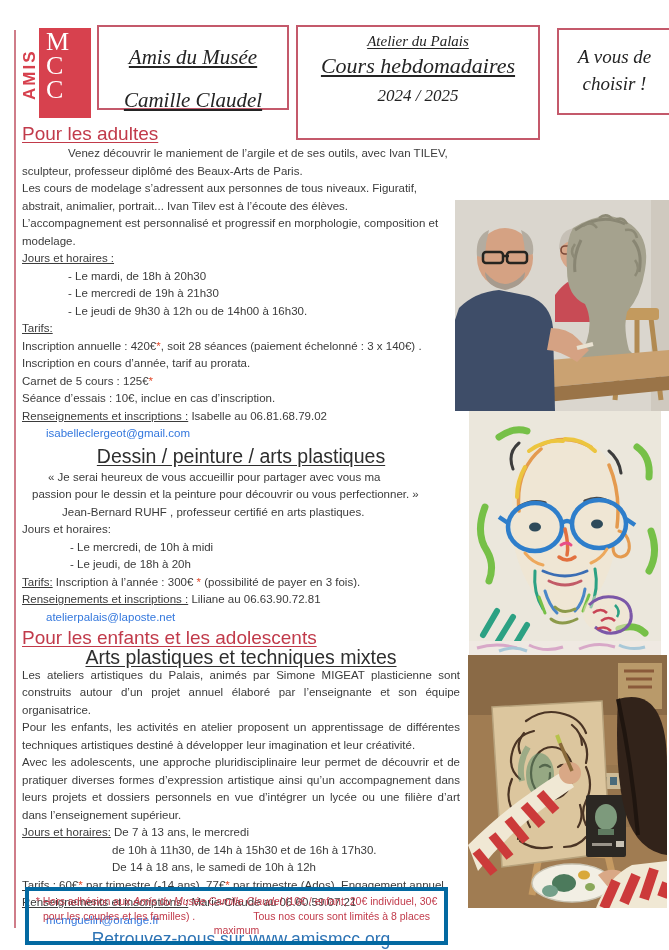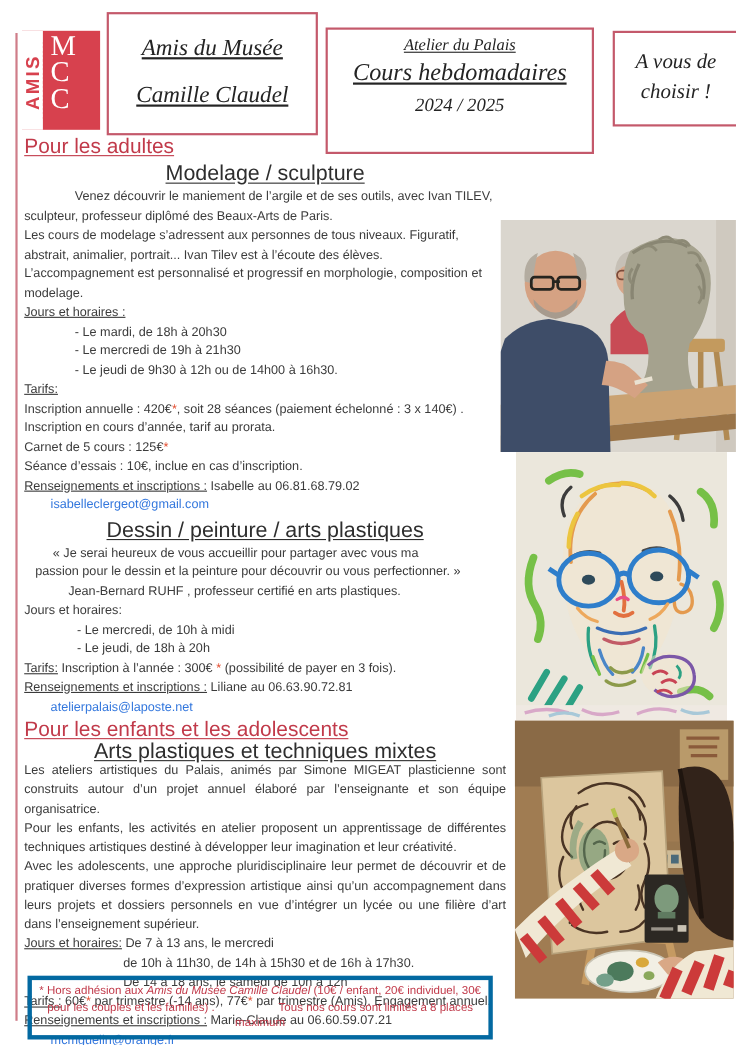--- a/index.html
+++ b/index.html
@@ -12,21 +12,21 @@
   .logo-band{position:absolute;left:0;top:0;width:19px;height:90px;background:#fff;}
   .logo-amis{position:absolute;left:0;top:8px;width:19px;height:78px;
              writing-mode:vertical-rl;transform:rotate(180deg);
              color:#d7414e;font-weight:bold;font-size:17px;letter-spacing:2px;text-align:center;}
   .logo-tiny{position:absolute;left:19px;top:10px;width:2px;height:70px;
              background:repeating-linear-gradient(#d7414e 0 2px,transparent 2px 4px);}
   .logo-mcc{position:absolute;left:26px;top:2px;color:#fff;font-size:26px;line-height:24px;
             font-family:"Liberation Serif",serif;display:flex;flex-direction:column;align-items:flex-start;}
   .hbox{position:absolute;border:2px solid #c4596b;background:#fff;box-sizing:border-box;
         text-align:center;color:#242424;font-family:"Liberation Serif",serif;font-style:italic;}
-  .box-assoc{left:97px;top:11px;width:192px;height:112px;padding-top:9px;}
+  .box-assoc{left:97px;top:25px;width:192px;height:85px;padding-top:9px;}
   .box-assoc p{margin:0;font-size:21px;line-height:43px;}
   .box-course{left:296px;top:25px;width:244px;height:115px;padding-top:4px;}
   .box-course .l1{margin:0;font-size:15px;line-height:20px;}
   .box-course .l2{margin:0;font-size:22px;line-height:30px;}
   .box-course .l3{margin:0;font-size:17px;line-height:30px;}
   .box-slogan{left:547px;top:28px;width:115px;height:87px;padding-top:13px;margin-left:10px;}
   .box-slogan p{margin:0;font-size:19px;line-height:27px;}
   .uln{text-decoration:underline;text-underline-offset:2px;}
   
   .content{position:absolute;left:22px;top:122px;width:438px;font-size:11.5px;line-height:17.5px;}
@@ -89,21 +89,20 @@
 
   <div class="hbox box-slogan">
     <p>A vous de</p>
     <p>choisir !</p>
   </div>
 
   <div class="content">
 
     <p class="h-red"><span class="uln">Pour les adultes</span></p>
 
-    <p class="h-black"><span class="uln">Modelage / sculpture</span></p>
     <p class="indent">Venez découvrir le maniement de l’argile et de ses outils, avec Ivan TILEV, sculpteur, professeur diplômé des Beaux-Arts de Paris.</p>
     <p>Les cours de modelage s’adressent aux personnes de tous niveaux. Figuratif, abstrait, animalier, portrait... Ivan Tilev est à l’écoute des élèves.</p>
     <p>L’accompagnement est personnalisé et progressif en morphologie, composition et modelage.</p>
     <p><span class="u">Jours et horaires :</span></p>
     <p class="b1">- Le mardi, de 18h à 20h30</p>
     <p class="b1">- Le mercredi de 19h à 21h30</p>
     <p class="b1">- Le jeudi de 9h30 à 12h ou de 14h00 à 16h30.</p>
     <p><span class="u">Tarifs:</span></p>
     <p><span>Inscription annuelle : 420€</span><span class="star">*</span><span>, soit 28 séances (paiement échelonné : 3 x 140€) .</span></p>
     <p>Inscription en cours d’année, tarif au prorata.</p>
@@ -123,21 +122,21 @@
 
     <p class="h-red"><span class="uln">Pour les enfants et les adolescents</span></p>
     <div class="kids">
       <p class="h-black"><span class="uln">Arts plastiques et techniques mixtes</span></p>
       <p class="just">Les ateliers artistiques du Palais, animés par Simone MIGEAT plasticienne sont construits autour d’un projet annuel élaboré par l’enseignante et son équipe organisatrice.</p>
       <p class="just">Pour les enfants, les activités en atelier proposent un apprentissage de différentes techniques artistiques destiné à développer leur imagination et leur créativité.</p>
       <p class="just">Avec les adolescents, une approche pluridisciplinaire leur permet de découvrir et de pratiquer diverses formes d’expression artistique ainsi qu’un accompagnement dans leurs projets et dossiers personnels en vue d’intégrer un lycée ou une filière d’art dans l’enseignement supérieur.</p>
       <p><span class="u">Jours et horaires:</span> <span> De 7 à 13 ans, le mercredi</span></p>
       <p class="ind2">de 10h à 11h30, de 14h à 15h30 et de 16h à 17h30.</p>
       <p class="ind2">De 14 à 18 ans, le samedi de 10h à 12h</p>
-      <p><span class="u">Tarifs :</span><span> 60€</span><span class="star">*</span><span> par trimestre (-14 ans), 77€</span><span class="star">*</span><span> par trimestre (Amis). Engagement annuel.</span></p>
+      <p><span class="u">Tarifs :</span><span> 60€</span><span class="star">*</span><span> par trimestre (-14 ans), 77€</span><span class="star">*</span><span> par trimestre (Ados). Engagement annuel.</span></p>
       <p><span class="u">Renseignements et inscriptions :</span><span> Marie-Claude au 06.60.59.07.21 </span><a class="mail">mcmguelin@orange.fr</a></p>
     </div>
 
     <p class="site">Retrouvez-nous sur www.amismcc.org</p>
   </div>
 
   <div class="note">
     <span>* Hors adhésion aux </span><span class="it">Amis du Musée Camille Claudel</span><span> (10€ / enfant, 20€ individuel, 30€ pour les couples et les familles) .</span><span class="gap"></span><span>Tous nos cours sont limités à 8 places maximum</span>
   </div>
 

